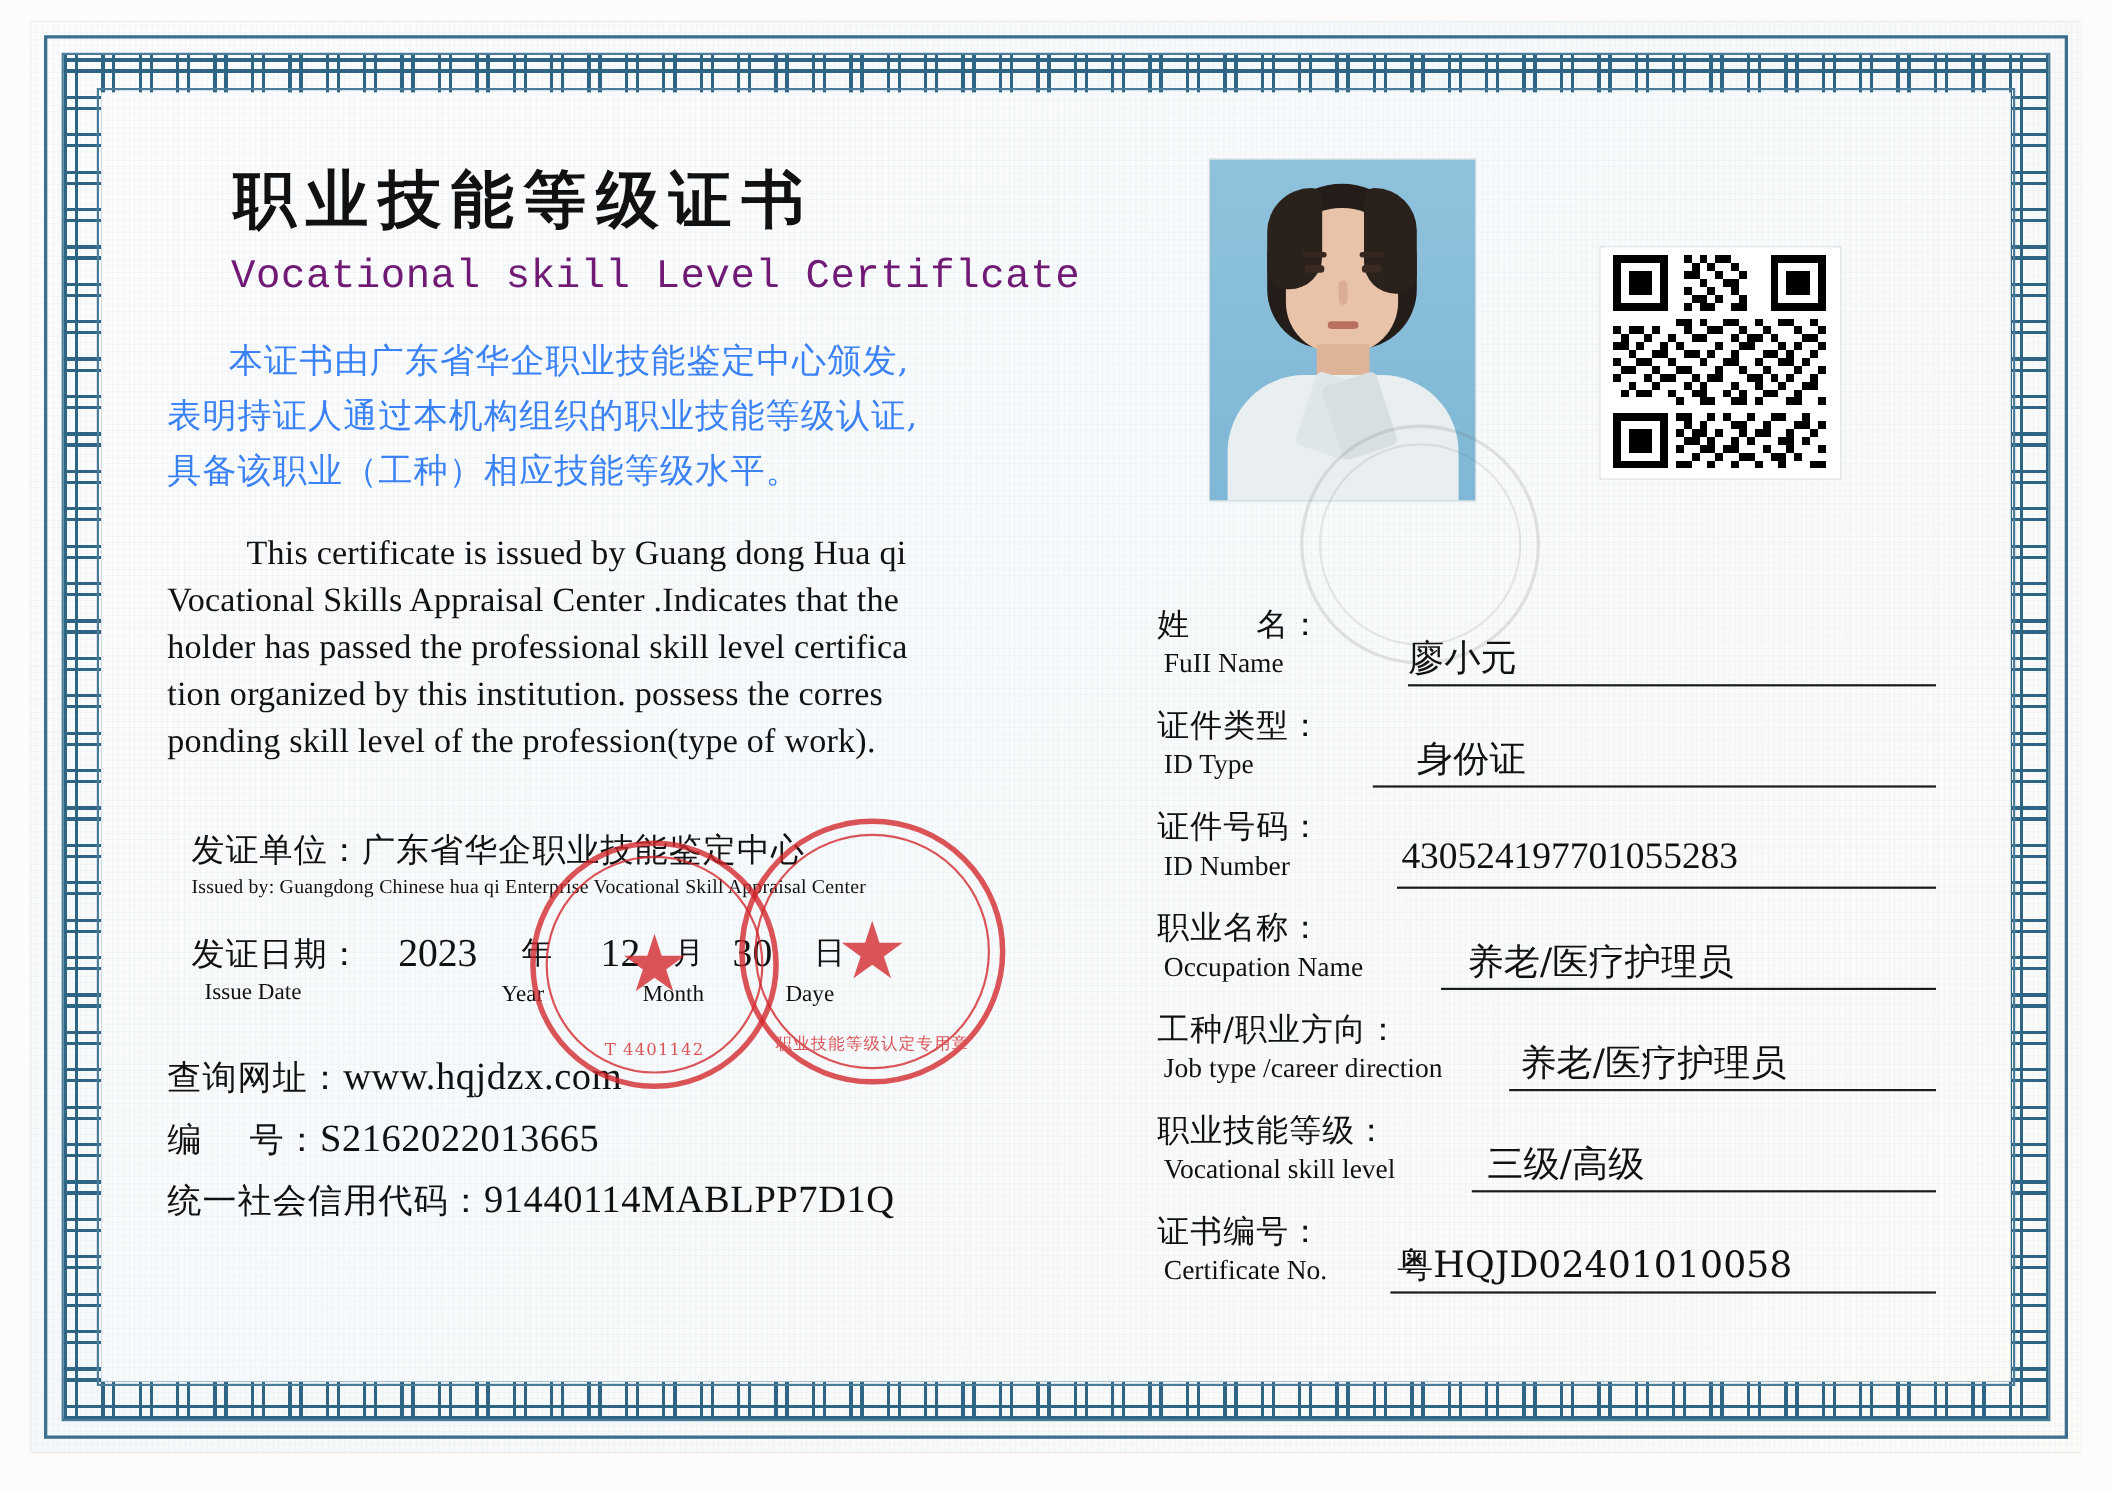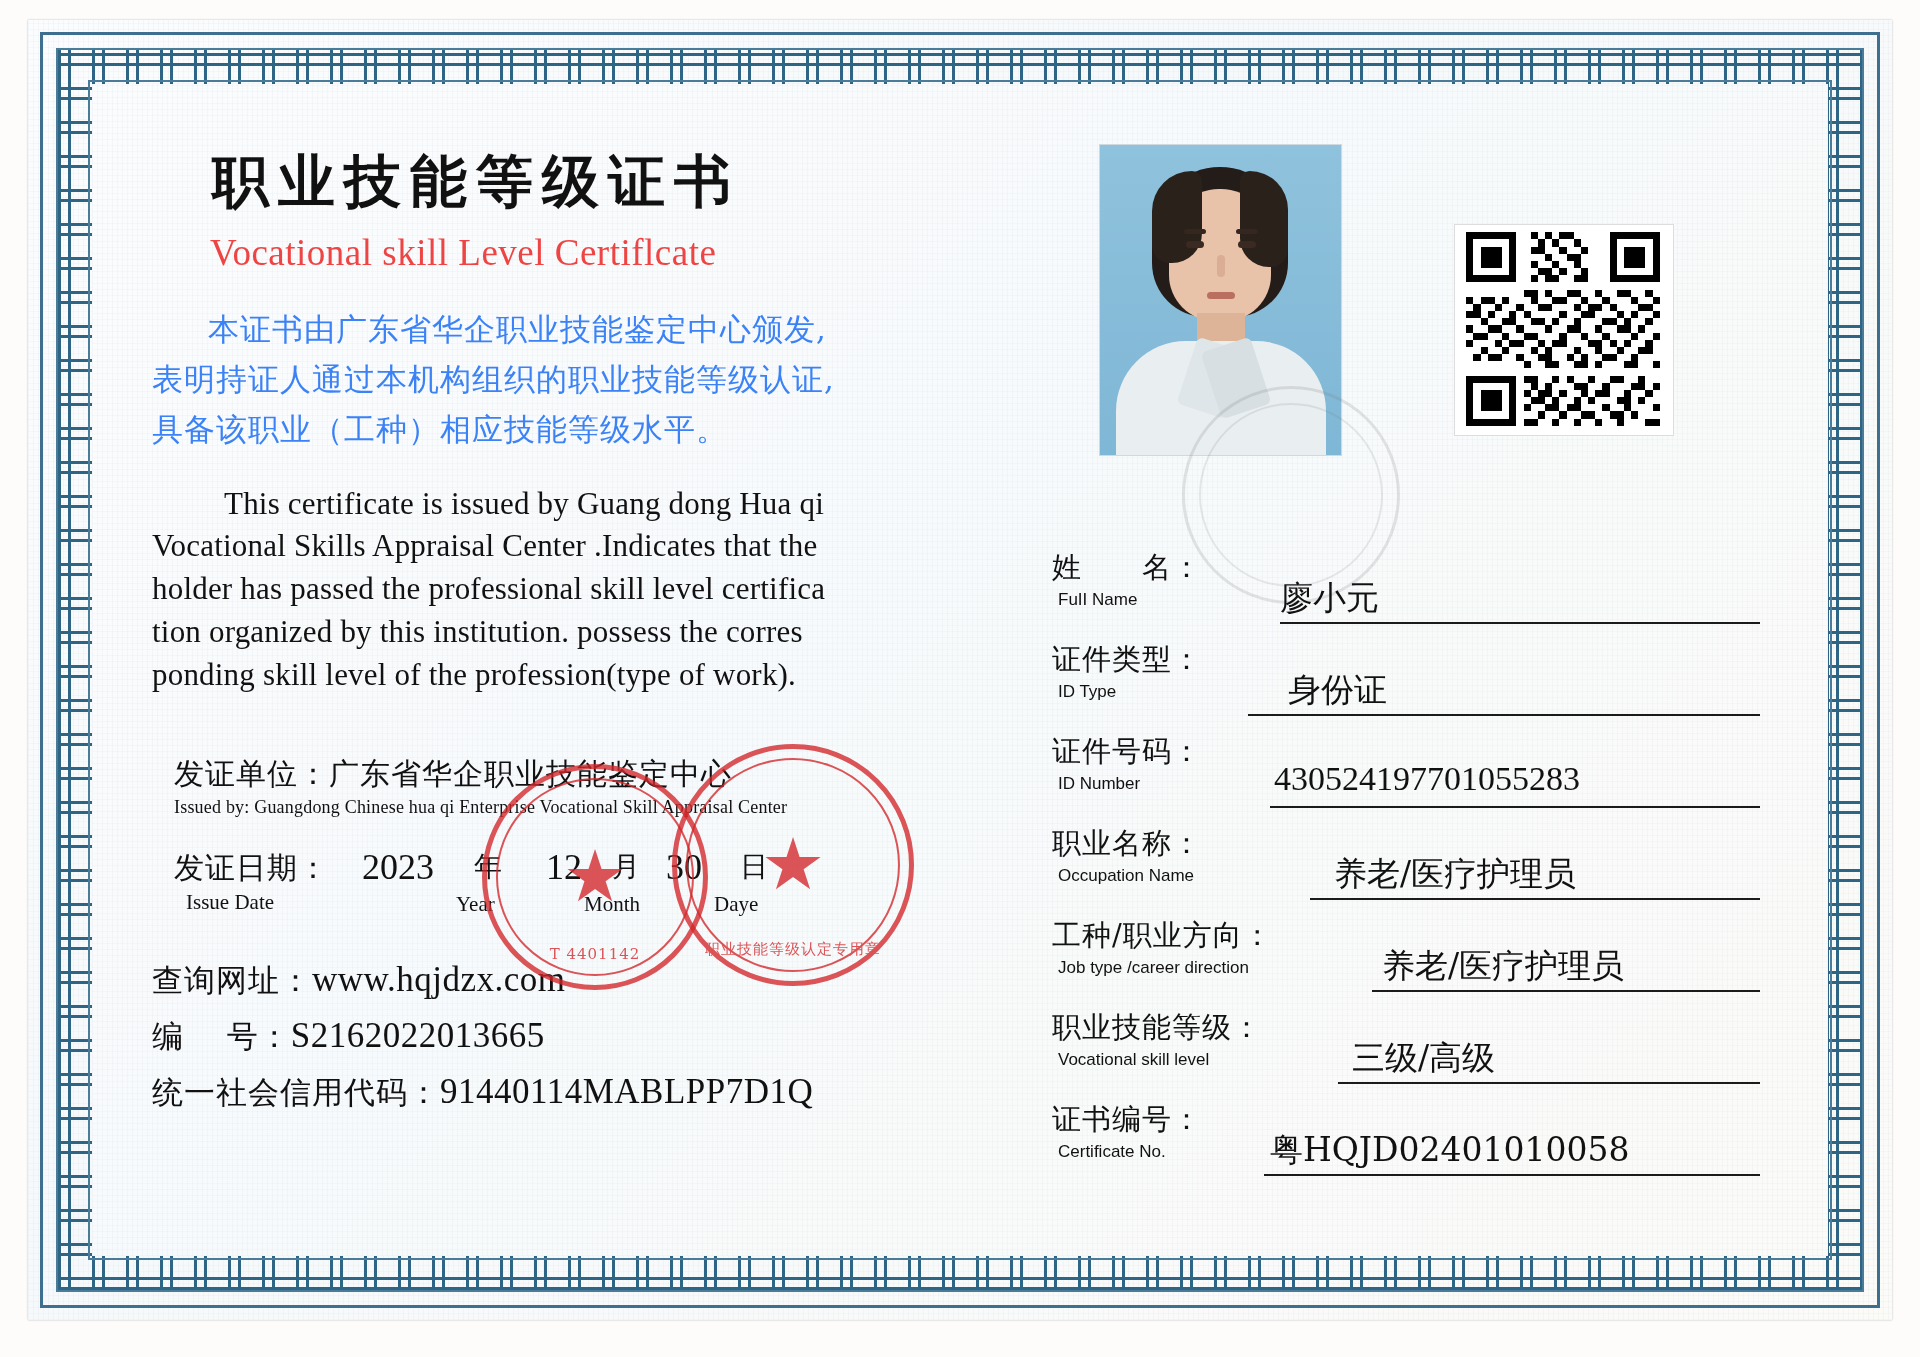--- a/index.html
+++ b/index.html
@@ -103,23 +103,23 @@
   }
   .title-cn {
     font-family: "DejaVu Serif", serif;
     font-size: 57px;
     font-weight: 700;
     letter-spacing: 9px;
     color: #111;
     margin-left: 60px;
   }
   .title-en {
-    font-family: Liberation Serif, serif;
+    font-family: Liberation Mono, monospace;
     font-size: 37px;
-    color: #ef4444;
+    color: #701a75;
     margin-left: 58px;
     margin-top: 10px;
     letter-spacing: 0.5px;
   }
   .para-cn {
     font-family: "DejaVu Serif", serif;
     font-size: 31px;
     color: #3b82f6;
     line-height: 1.62;
     margin-top: 30px;
@@ -305,22 +305,22 @@
     font-family: "DejaVu Serif", serif;
     font-size: 29px;
     color: #111;
     letter-spacing: 1px;
     white-space: nowrap;
   }
   .f-label-en {
     position: absolute;
     left: 6px;
     top: 46px;
-    font-family: Liberation Sans, sans-serif;
-    font-size: 17px;
+    font-family: Liberation Serif, serif;
+    font-size: 25px;
     color: #111;
     white-space: nowrap;
   }
   .f-value {
     position: absolute;
     top: 32px;
     font-family: "DejaVu Serif", serif;
     font-size: 33px;
     color: #111;
     white-space: nowrap;

